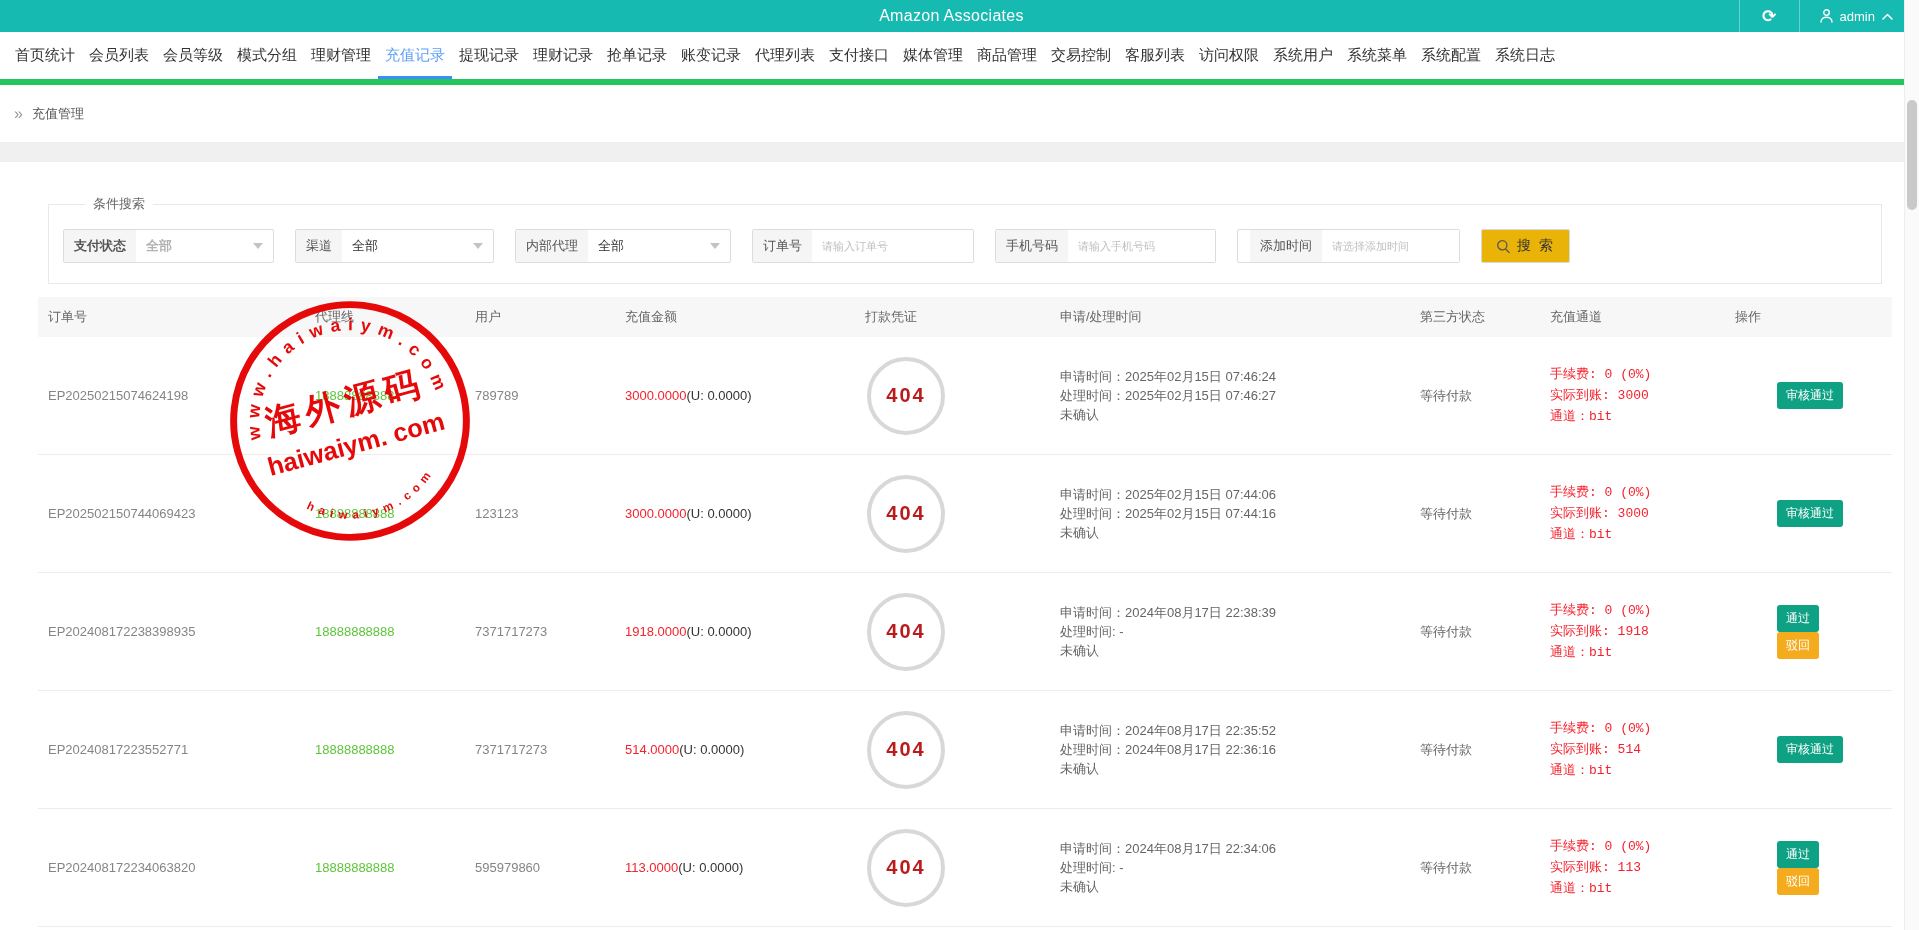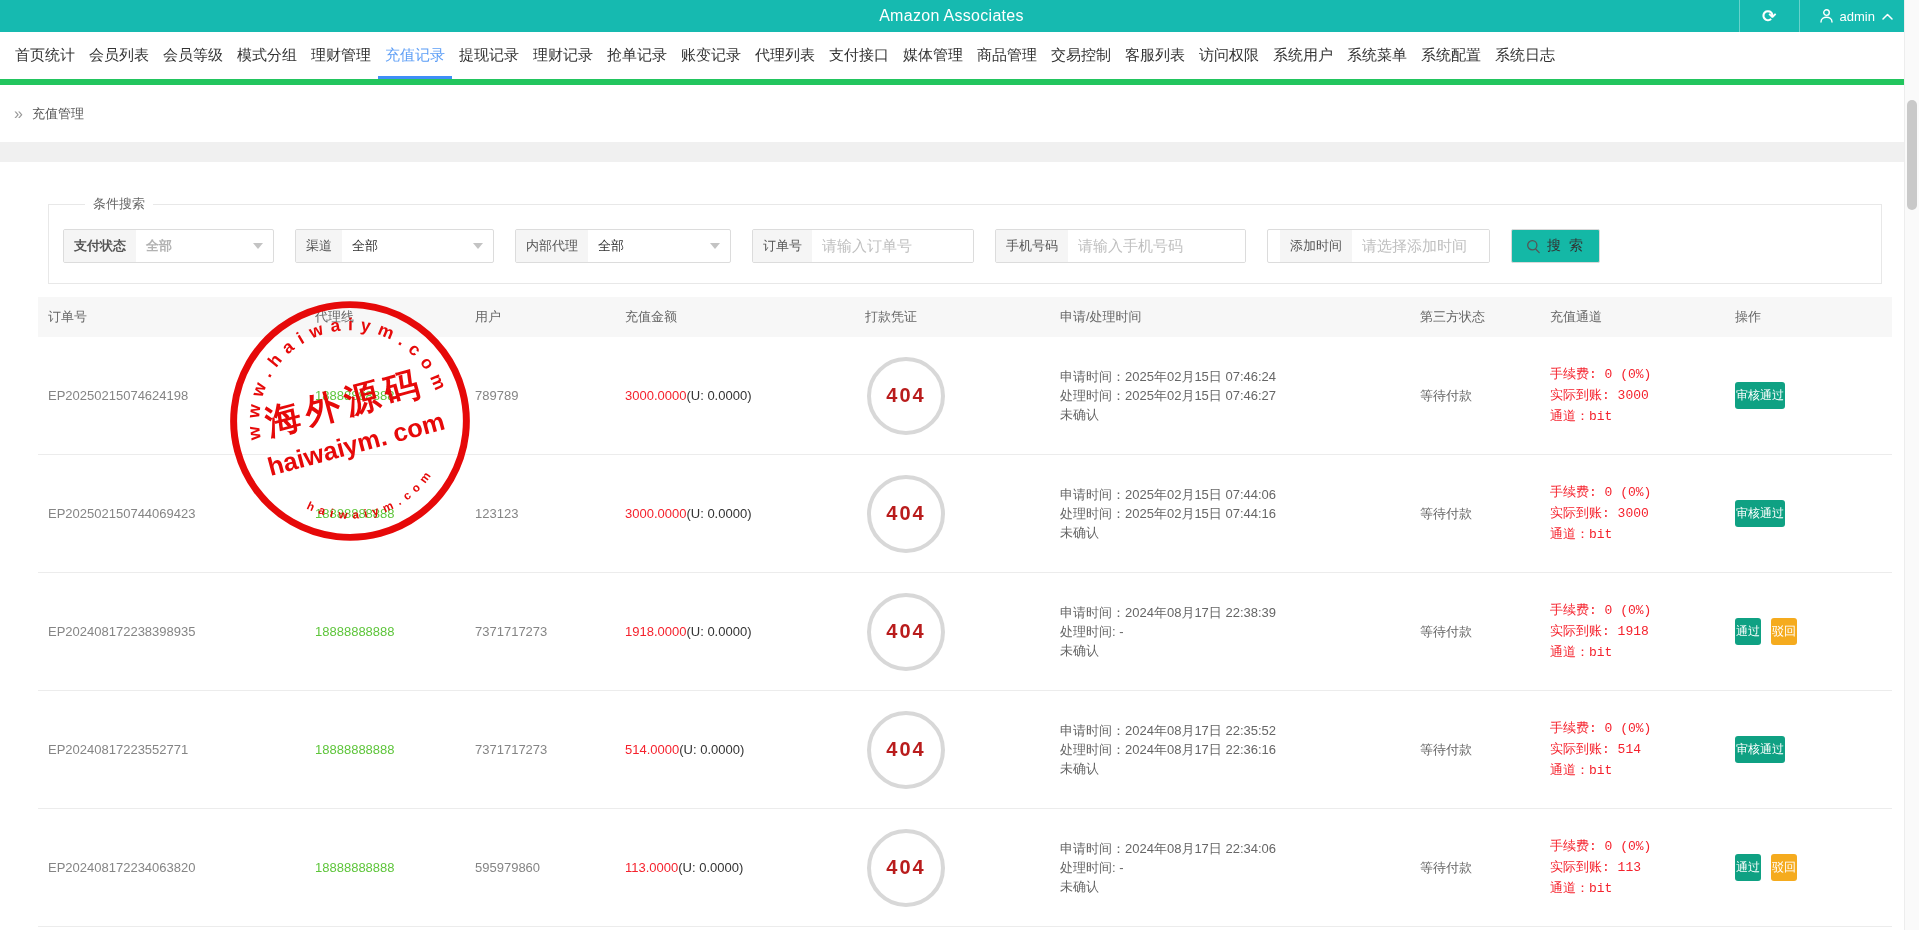--- a/index.html
+++ b/index.html
@@ -62,32 +62,32 @@
   .ctl-value {
     flex: 1; display: flex; align-items: center; padding: 0 10px;
     font-size: 13px; color: #333; cursor: pointer;
   }
   .ctl-value.muted { color: #b2b2b2; }
   .caret {
     width: 0; height: 0; border-left: 5px solid transparent; border-right: 5px solid transparent;
     border-top: 6px solid #c3c3c3; align-self: center; margin-right: 10px;
   }
   .ctl input {
-    border: none; outline: none; flex: 1; padding: 0 10px; font-size: 15px;
+    border: none; outline: none; flex: 1; padding: 0 10px; font-size: 11px;
     font-family: Liberation Serif, serif; color: #8b5cf6; min-width: 0; background: #fff;
   }
   .ctl input::placeholder { color: #c0c0c0; }
   .w-select1 { width: 211px; font-weight: bold; }
   .w-select2 { width: 199px; }
   .w-select3 { width: 216px; }
   .w-input1 { width: 222px; }
-  .w-input2 { width: 251px; }
+  .w-input2 { width: 221px; }
   .w-input3 { width: 223px; padding-left: 12px; }
   .search-btn {
-    height: 34px; border: 1px solid #d9d9d9; border-radius: 2px; background: #14b8a6;
+    height: 34px; border: 1px solid #d9d9d9; border-radius: 2px; background: #eab308;
     display: flex; align-items: center; gap: 6px; padding: 0 14px;
     font-size: 14px; color: #333; cursor: pointer; font-family: inherit; letter-spacing: 2px;
   }
   
   .table { margin-top: 13px; }
   .thead, .tr {
     display: grid;
     grid-template-columns: 267px 160px 150px 240px 195px 360px 130px 185px 1fr;
   }
   .thead { background: #f7f7f7; height: 40px; align-items: center; }
@@ -99,22 +99,22 @@
   .amount-red { color: #f5222d; }
   .amount-u { color: #333; }
   .badge404 {
     width: 78px; height: 78px; border-radius: 50%; border: 4px solid #d8d8d8;
     display: flex; align-items: center; justify-content: center; margin-left: 2px;
     color: #b91c1c; font-size: 20px; font-weight: 700; letter-spacing: 2px;
   }
   .time-line, .status-text { color: #666; line-height: 19px; }
   .channel-line { color: #f5222d; line-height: 21px; font-family: Liberation Mono, monospace; }
   .btn {
-    border: none; border-radius: 3px; color: #fff; font-size: 12px; padding: 5px 1px;
-    cursor: pointer; font-family: inherit; margin-right: 10px; white-space: nowrap;
+    border: none; border-radius: 3px; color: #fff; font-size: 12px; padding: 5px 9px;
+    cursor: pointer; font-family: inherit; margin-right: 10px; white-space: nowrap; margin-left: 42px;
   }
   .btn-teal { background: #0fa183; }
   .btn-orange { background: #f5ab1e; }
   
   .watermark {
     position: absolute; left: 222px; top: 293px; width: 256px; height: 256px;
     pointer-events: none; z-index: 5; opacity: .96;
   }
   
   .scrollbar {

